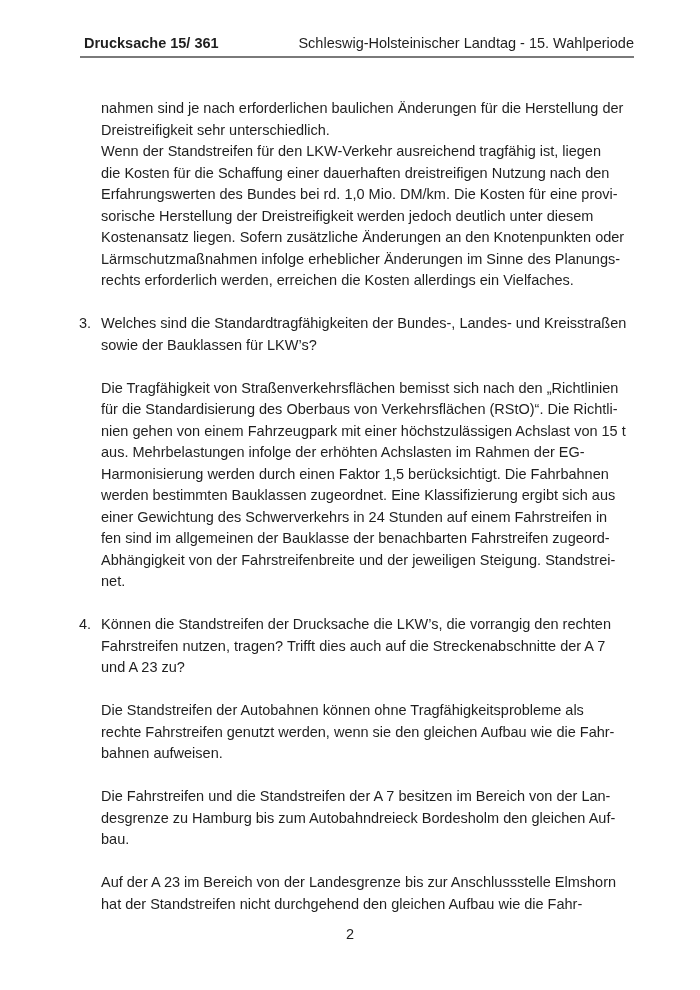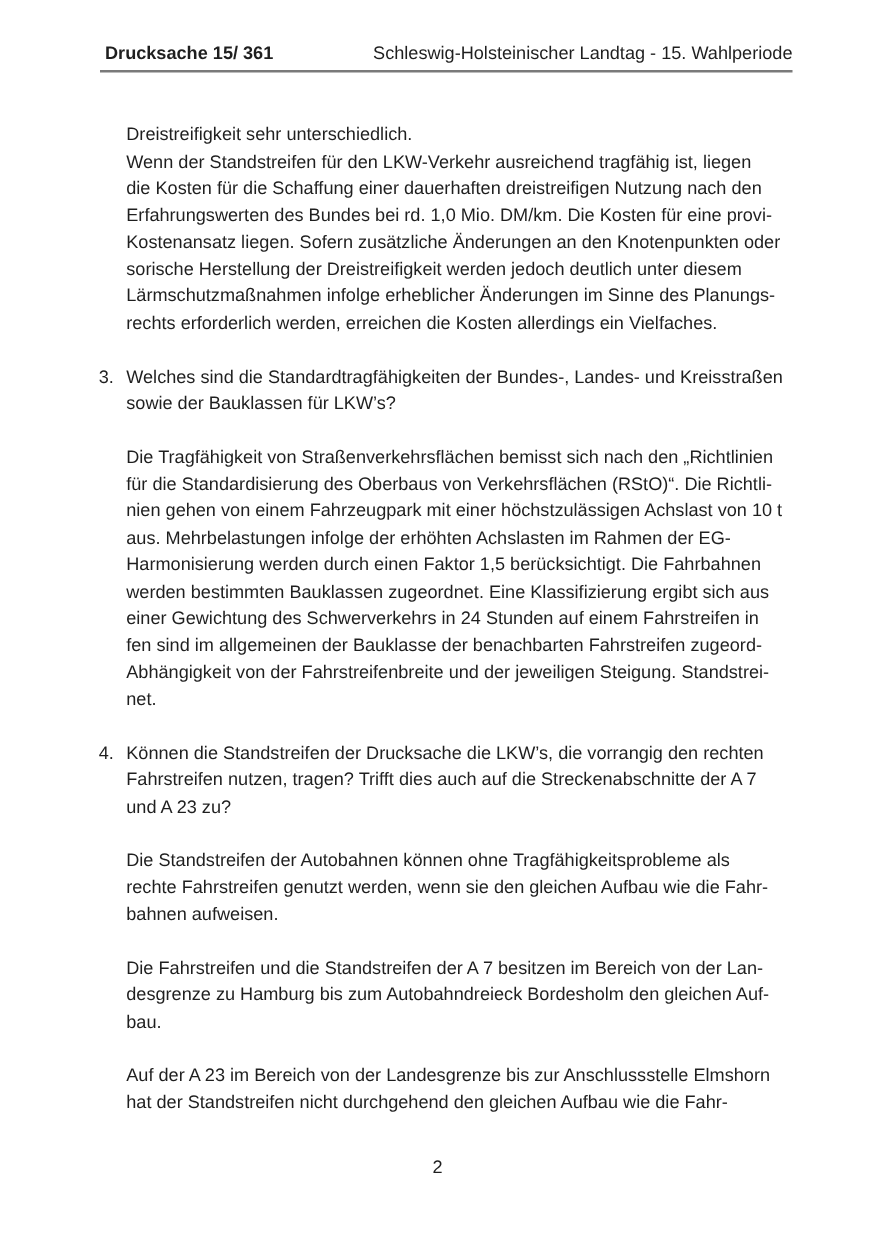--- a/index.html
+++ b/index.html
@@ -86,40 +86,41 @@
 
   <div class="header">
     <div class="header-left">Drucksache 15/ 361</div>
     <div class="header-right">Schleswig-Holsteinischer Landtag - 15. Wahlperiode</div>
   </div>
 
   <div class="header-rule"></div>
 
   <div class="doc-body">
       <div class="block paragraph">
+        <div class="line">nahmen sind je nach erforderlichen baulichen Änderungen für die Herstellung der</div>
         <div class="line">Dreistreifigkeit sehr unterschiedlich.</div>
         <div class="line">Wenn der Standstreifen für den LKW-Verkehr ausreichend tragfähig ist, liegen</div>
         <div class="line">die Kosten für die Schaffung einer dauerhaften dreistreifigen Nutzung nach den</div>
         <div class="line">Erfahrungswerten des Bundes bei rd. 1,0 Mio. DM/km. Die Kosten für eine provi-</div>
+        <div class="line">sorische Herstellung der Dreistreifigkeit werden jedoch deutlich unter diesem</div>
         <div class="line">Kostenansatz liegen. Sofern zusätzliche Änderungen an den Knotenpunkten oder</div>
-        <div class="line">sorische Herstellung der Dreistreifigkeit werden jedoch deutlich unter diesem</div>
         <div class="line">Lärmschutzmaßnahmen infolge erheblicher Änderungen im Sinne des Planungs-</div>
         <div class="line">rechts erforderlich werden, erreichen die Kosten allerdings ein Vielfaches.</div>
       </div>
       <div class="block question">
         <span class="q-num">3.</span>
         <div class="q-text">
           <div class="line">Welches sind die Standardtragfähigkeiten der Bundes-, Landes- und Kreisstraßen</div>
           <div class="line">sowie der Bauklassen für LKW’s?</div>
         </div>
       </div>
       <div class="block paragraph">
         <div class="line">Die Tragfähigkeit von Straßenverkehrsflächen bemisst sich nach den „Richtlinien</div>
         <div class="line">für die Standardisierung des Oberbaus von Verkehrsflächen (RStO)“. Die Richtli-</div>
-        <div class="line">nien gehen von einem Fahrzeugpark mit einer höchstzulässigen Achslast von 10 t</div>
+        <div class="line">nien gehen von einem Fahrzeugpark mit einer höchstzulässigen Achslast von 15 t</div>
         <div class="line">aus. Mehrbelastungen infolge der erhöhten Achslasten im Rahmen der EG-</div>
         <div class="line">Harmonisierung werden durch einen Faktor 1,5 berücksichtigt. Die Fahrbahnen</div>
         <div class="line">werden bestimmten Bauklassen zugeordnet. Eine Klassifizierung ergibt sich aus</div>
         <div class="line">einer Gewichtung des Schwerverkehrs in 24 Stunden auf einem Fahrstreifen in</div>
         <div class="line">fen sind im allgemeinen der Bauklasse der benachbarten Fahrstreifen zugeord-</div>
         <div class="line">Abhängigkeit von der Fahrstreifenbreite und der jeweiligen Steigung. Standstrei-</div>
         <div class="line">net.</div>
       </div>
       <div class="block question">
         <span class="q-num">4.</span>

